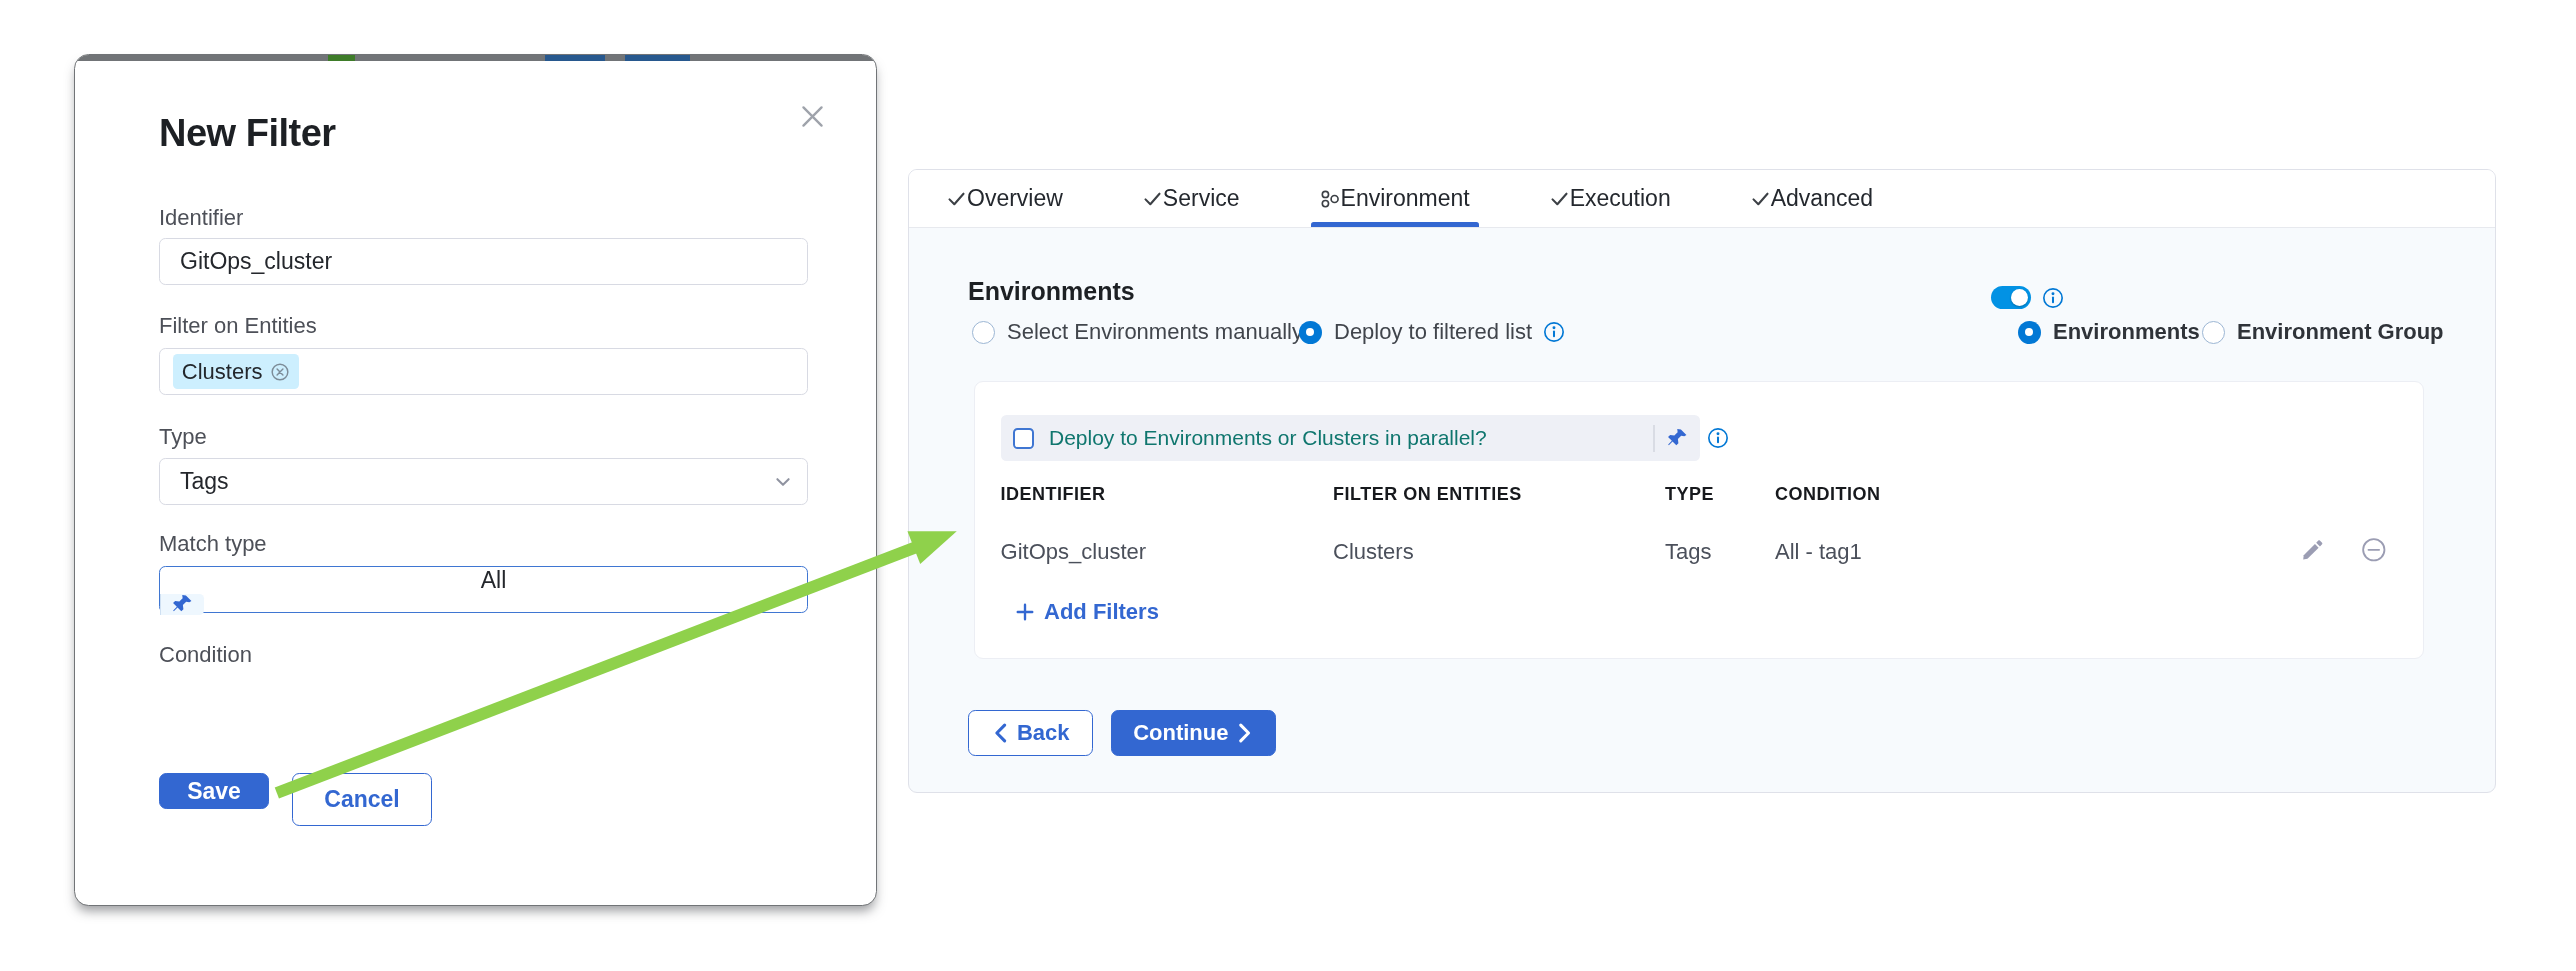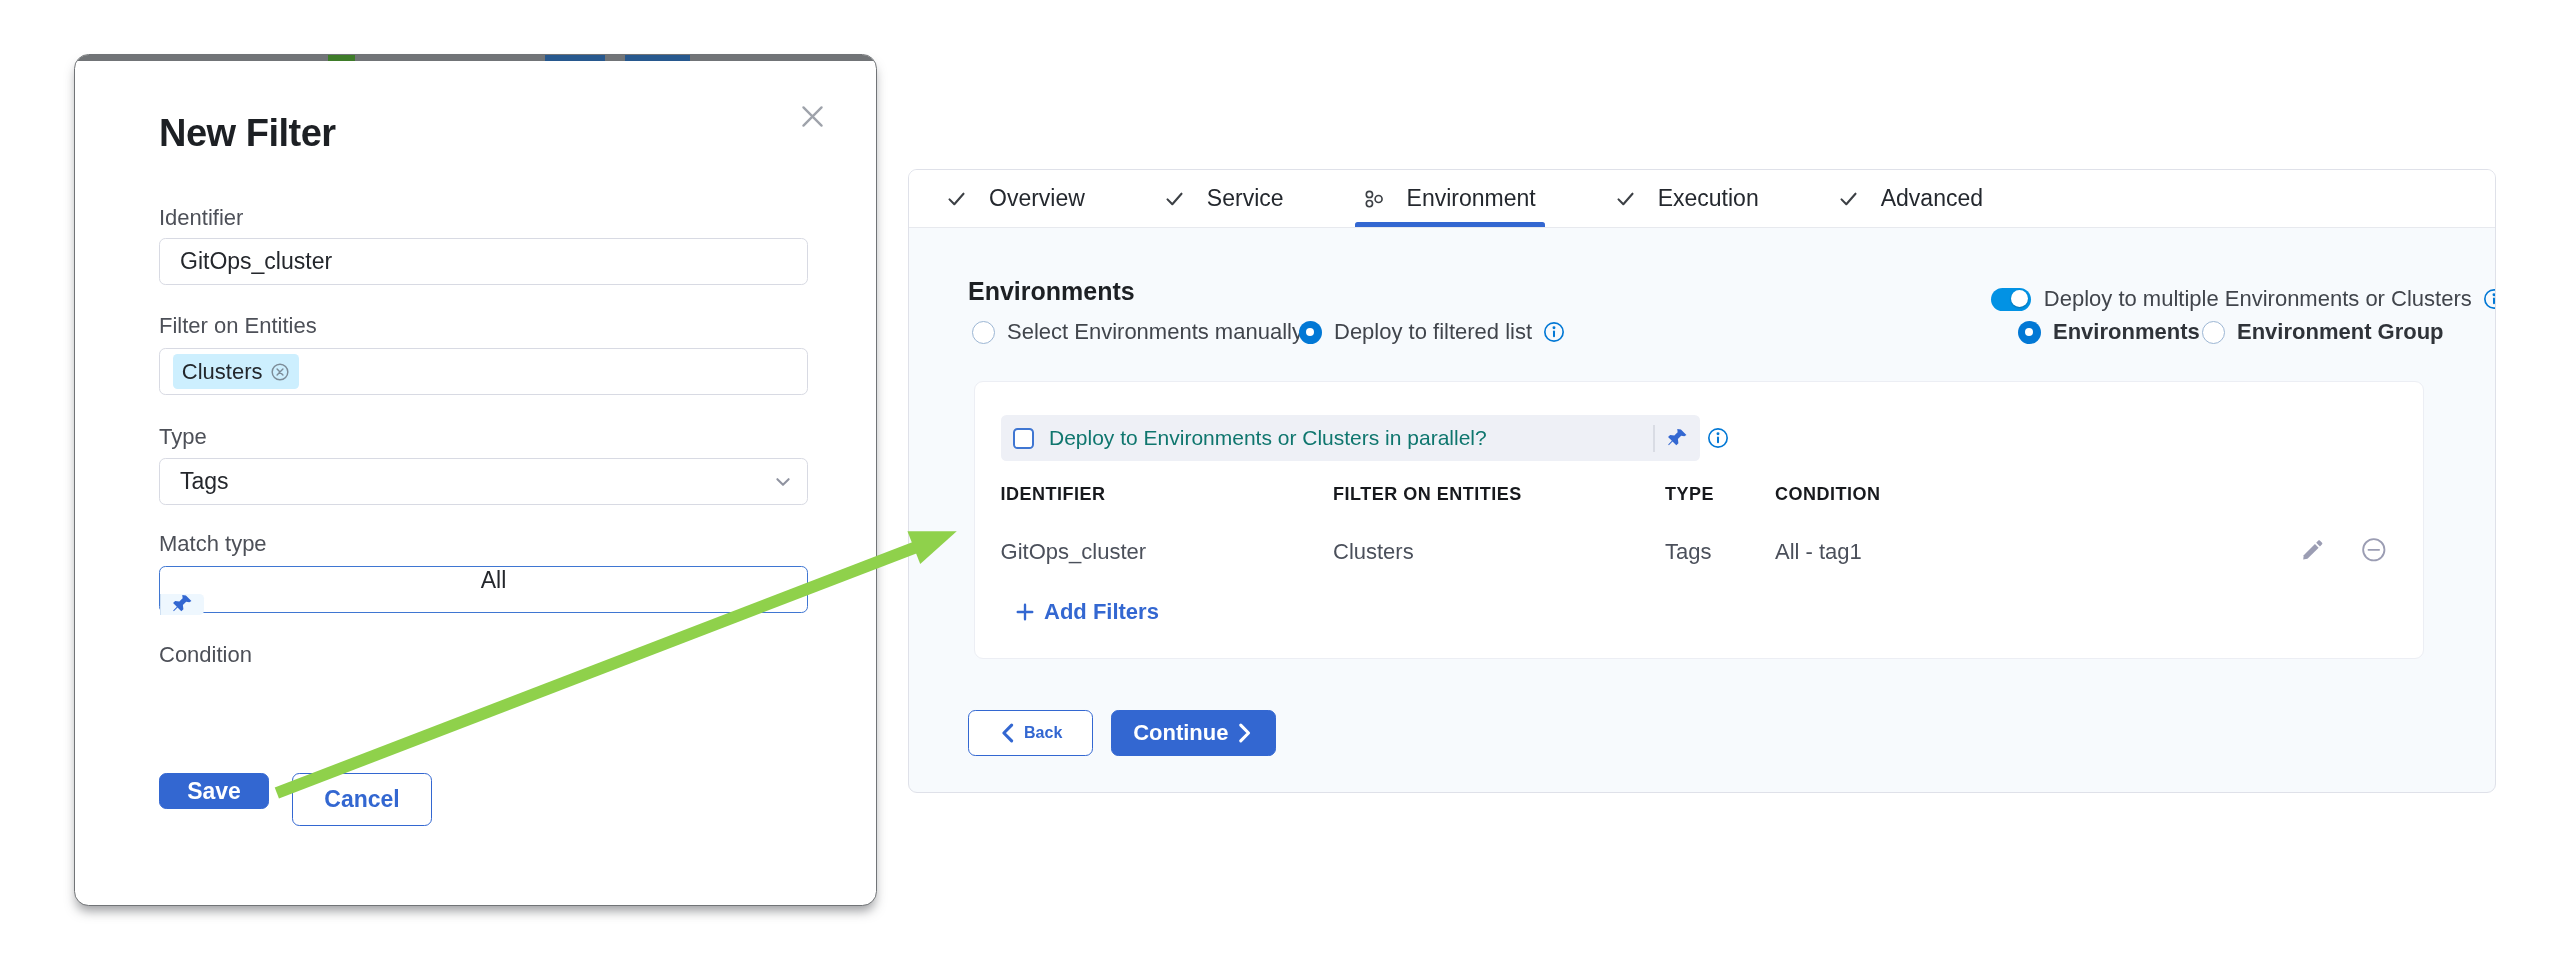--- a/index.html
+++ b/index.html
@@ -38,21 +38,21 @@
   .btn-cancel { width:140px; height:53px; }
 
   
   .arrow-svg { position:absolute; left:0; top:0; width:2576px; height:971px; z-index:50; pointer-events:none; }
 
   
   .panel { position:absolute; left:908px; top:169px; width:1588px; height:624px; background:#f7fafd;
     border:1.4px solid #dfe1e9; border-radius:9px; overflow:hidden; z-index:5; }
   .tabbar { height:58px; background:#fff; border-bottom:1.4px solid #e7e9ee; display:flex;
     align-items:stretch; padding-left:37px; }
-  .tab { display:flex; align-items:center; gap:22px; margin-right:79px; position:relative;
+  .tab { display:flex; align-items:center; gap:0; margin-right:79px; position:relative;
     font-size:23px; color:#24282e; cursor:pointer; white-space:nowrap; }
   .tab.active::after { content:""; position:absolute; left:-7.3px; right:-9px; bottom:0; height:4.6px;
     background:#3367d1; border-radius:2.7px 2.7px 0 0; }
   .panel-content { position:relative; height:564px; }
   .env-heading { position:absolute; left:59px; top:49px; font-size:25px; font-weight:700; color:#1d2024; }
   .radio-row { position:absolute; display:flex; align-items:center; }
   .radio { width:23px; height:23px; border-radius:50%; background:#fff; border:1.8px solid #9cb6d4; flex:none; }
   .radio.checked { background:#0278d5; border:none; position:relative; }
   .radio.checked::after { content:""; position:absolute; left:7.3px; top:7.3px; width:8.2px; height:8.2px;
     border-radius:50%; background:#fff; }
@@ -74,21 +74,21 @@
   .pin-sm { margin:0 12px; }
   .card-info { position:absolute; left:732px; top:45px; }
   .th { position:absolute; top:102px; font-size:18px; font-weight:700; color:#17191d; letter-spacing:0.5px; }
   .td { position:absolute; top:157px; font-size:22px; color:#4b505b; }
   .col0 { left:25.6px; } .col1 { left:358px; } .col2 { left:690px; } .col3 { left:800px; }
   .row-icon { position:absolute; top:155px; width:25.6px; height:25.6px; cursor:pointer; }
   .icon-edit { left:1325px; } .icon-remove { left:1386px; }
   .add-filters { position:absolute; left:40px; top:217px; display:flex; align-items:center; gap:9px;
     font-size:22px; font-weight:700; color:#3367d1; cursor:pointer; }
   .panel-buttons { position:absolute; left:59px; top:482px; display:flex; gap:18px; }
-  .btn-back { width:125px; height:46px; font-size:16px; }
+  .btn-back { width:125px; height:46px; font-size:22px; }
   .btn-continue { width:165px; height:46px; font-size:22px; }
 </style>
 </head>
 <body>
 
 <div class="page">
 
   <svg class="arrow-svg" viewBox="0 0 2822 1064">
     <line x1="303" y1="869" x2="1005" y2="599" stroke="#8fd14b" stroke-width="13"></line>
     <polygon points="1048,582 1008,618 994,582" fill="#8fd14b"></polygon>
@@ -204,21 +204,20 @@
         <span class="radio-label">Deploy to filtered list</span>
         <svg class="info-icon" width="22" height="22" viewBox="0 0 24 24">
           <circle cx="12" cy="12" r="10" fill="none" stroke="#0278d5" stroke-width="1.8"></circle>
           <circle cx="12" cy="7.4" r="1.6" fill="#0278d5"></circle>
           <rect x="10.9" y="10.4" width="2.2" height="7.2" rx="1.1" fill="#0278d5"></rect>
         </svg>
       </div>
 
       <div class="radio-row" style="left:1082px; top:58px;">
         <span class="toggle"></span>
-        <span class="radio-label" style="margin-left:12.8px;">Deploy to multiple Environments or Clusters</span>
         <svg class="info-icon" width="22" height="22" viewBox="0 0 24 24">
           <circle cx="12" cy="12" r="10" fill="none" stroke="#0278d5" stroke-width="1.8"></circle>
           <circle cx="12" cy="7.4" r="1.6" fill="#0278d5"></circle>
           <rect x="10.9" y="10.4" width="2.2" height="7.2" rx="1.1" fill="#0278d5"></rect>
         </svg>
       </div>
       <div class="radio-row" style="left:1109px; top:91px;">
         <span class="radio checked"></span>
         <span class="radio-label strong">Environments</span>
       </div>

